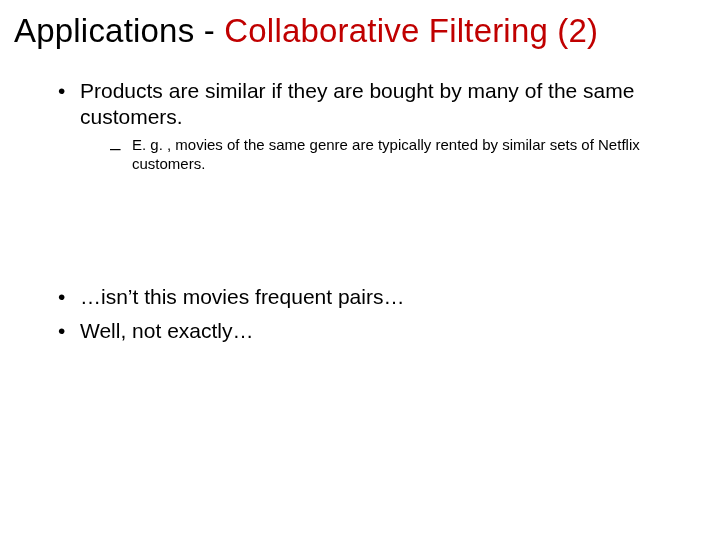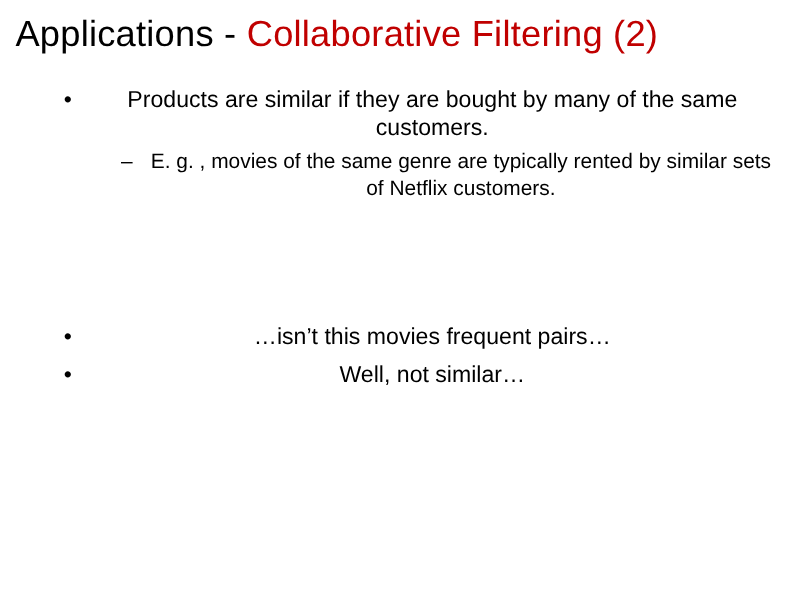--- a/index.html
+++ b/index.html
@@ -29,35 +29,34 @@
     list-style: none;
     margin: 0 0 0 0;
     padding: 0 0 0 44px;
     font-size: 21px;
     line-height: 1.25;
   }
   ul.level1 > li {
     position: relative;
     margin: 0 0 8px 0;
     padding-left: 22px;
-    text-align: center;
   }
   ul.level1 > li::before {
     content: "•";
     position: absolute;
     left: 0;
     top: 0;
     font-size: 21px;
     line-height: 1.25;
   }
   ul.level2 {
     list-style: none;
     margin: 6px 0 0 0;
     padding: 0 0 0 30px;
-    font-size: 19px;
+    font-size: 15px;
     line-height: 1.25;
   }
   ul.level2 > li {
     position: relative;
     margin: 0 0 6px 0;
     padding-left: 22px;
   }
   ul.level2 > li::before {
     content: "–";
     position: absolute;
@@ -93,17 +92,17 @@
   <div class="gap-large"></div>
 
 
   <div class="gap-xlarge"></div>
 
   <ul class="level1">
     <li>
       <span>…isn’t this movies frequent pairs…</span>
     </li>
     <li>
-      <span>Well, not similar…</span>
+      <span>Well, not exactly…</span>
     </li>
   </ul>
 
 </div>
 
 </body></html>

